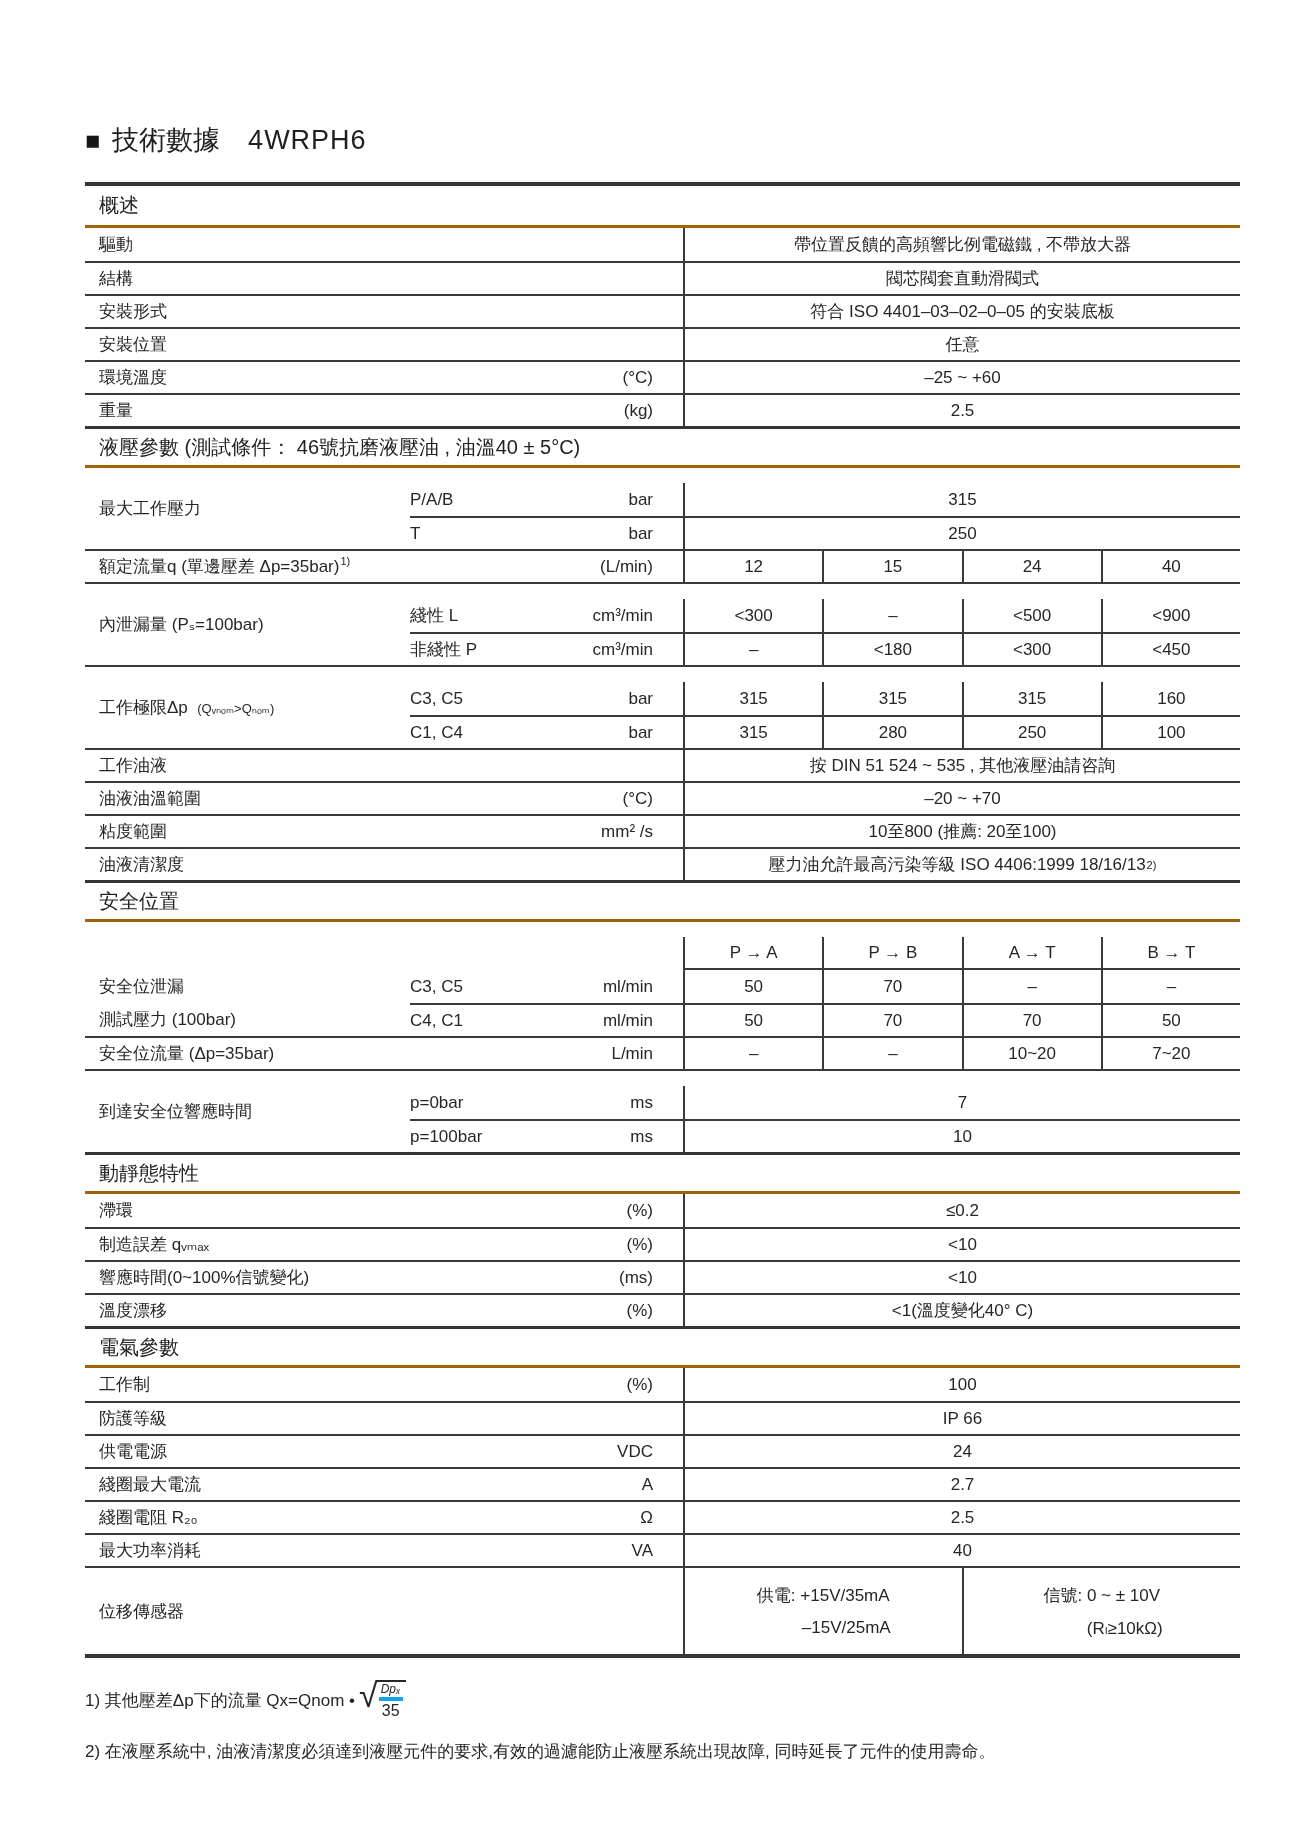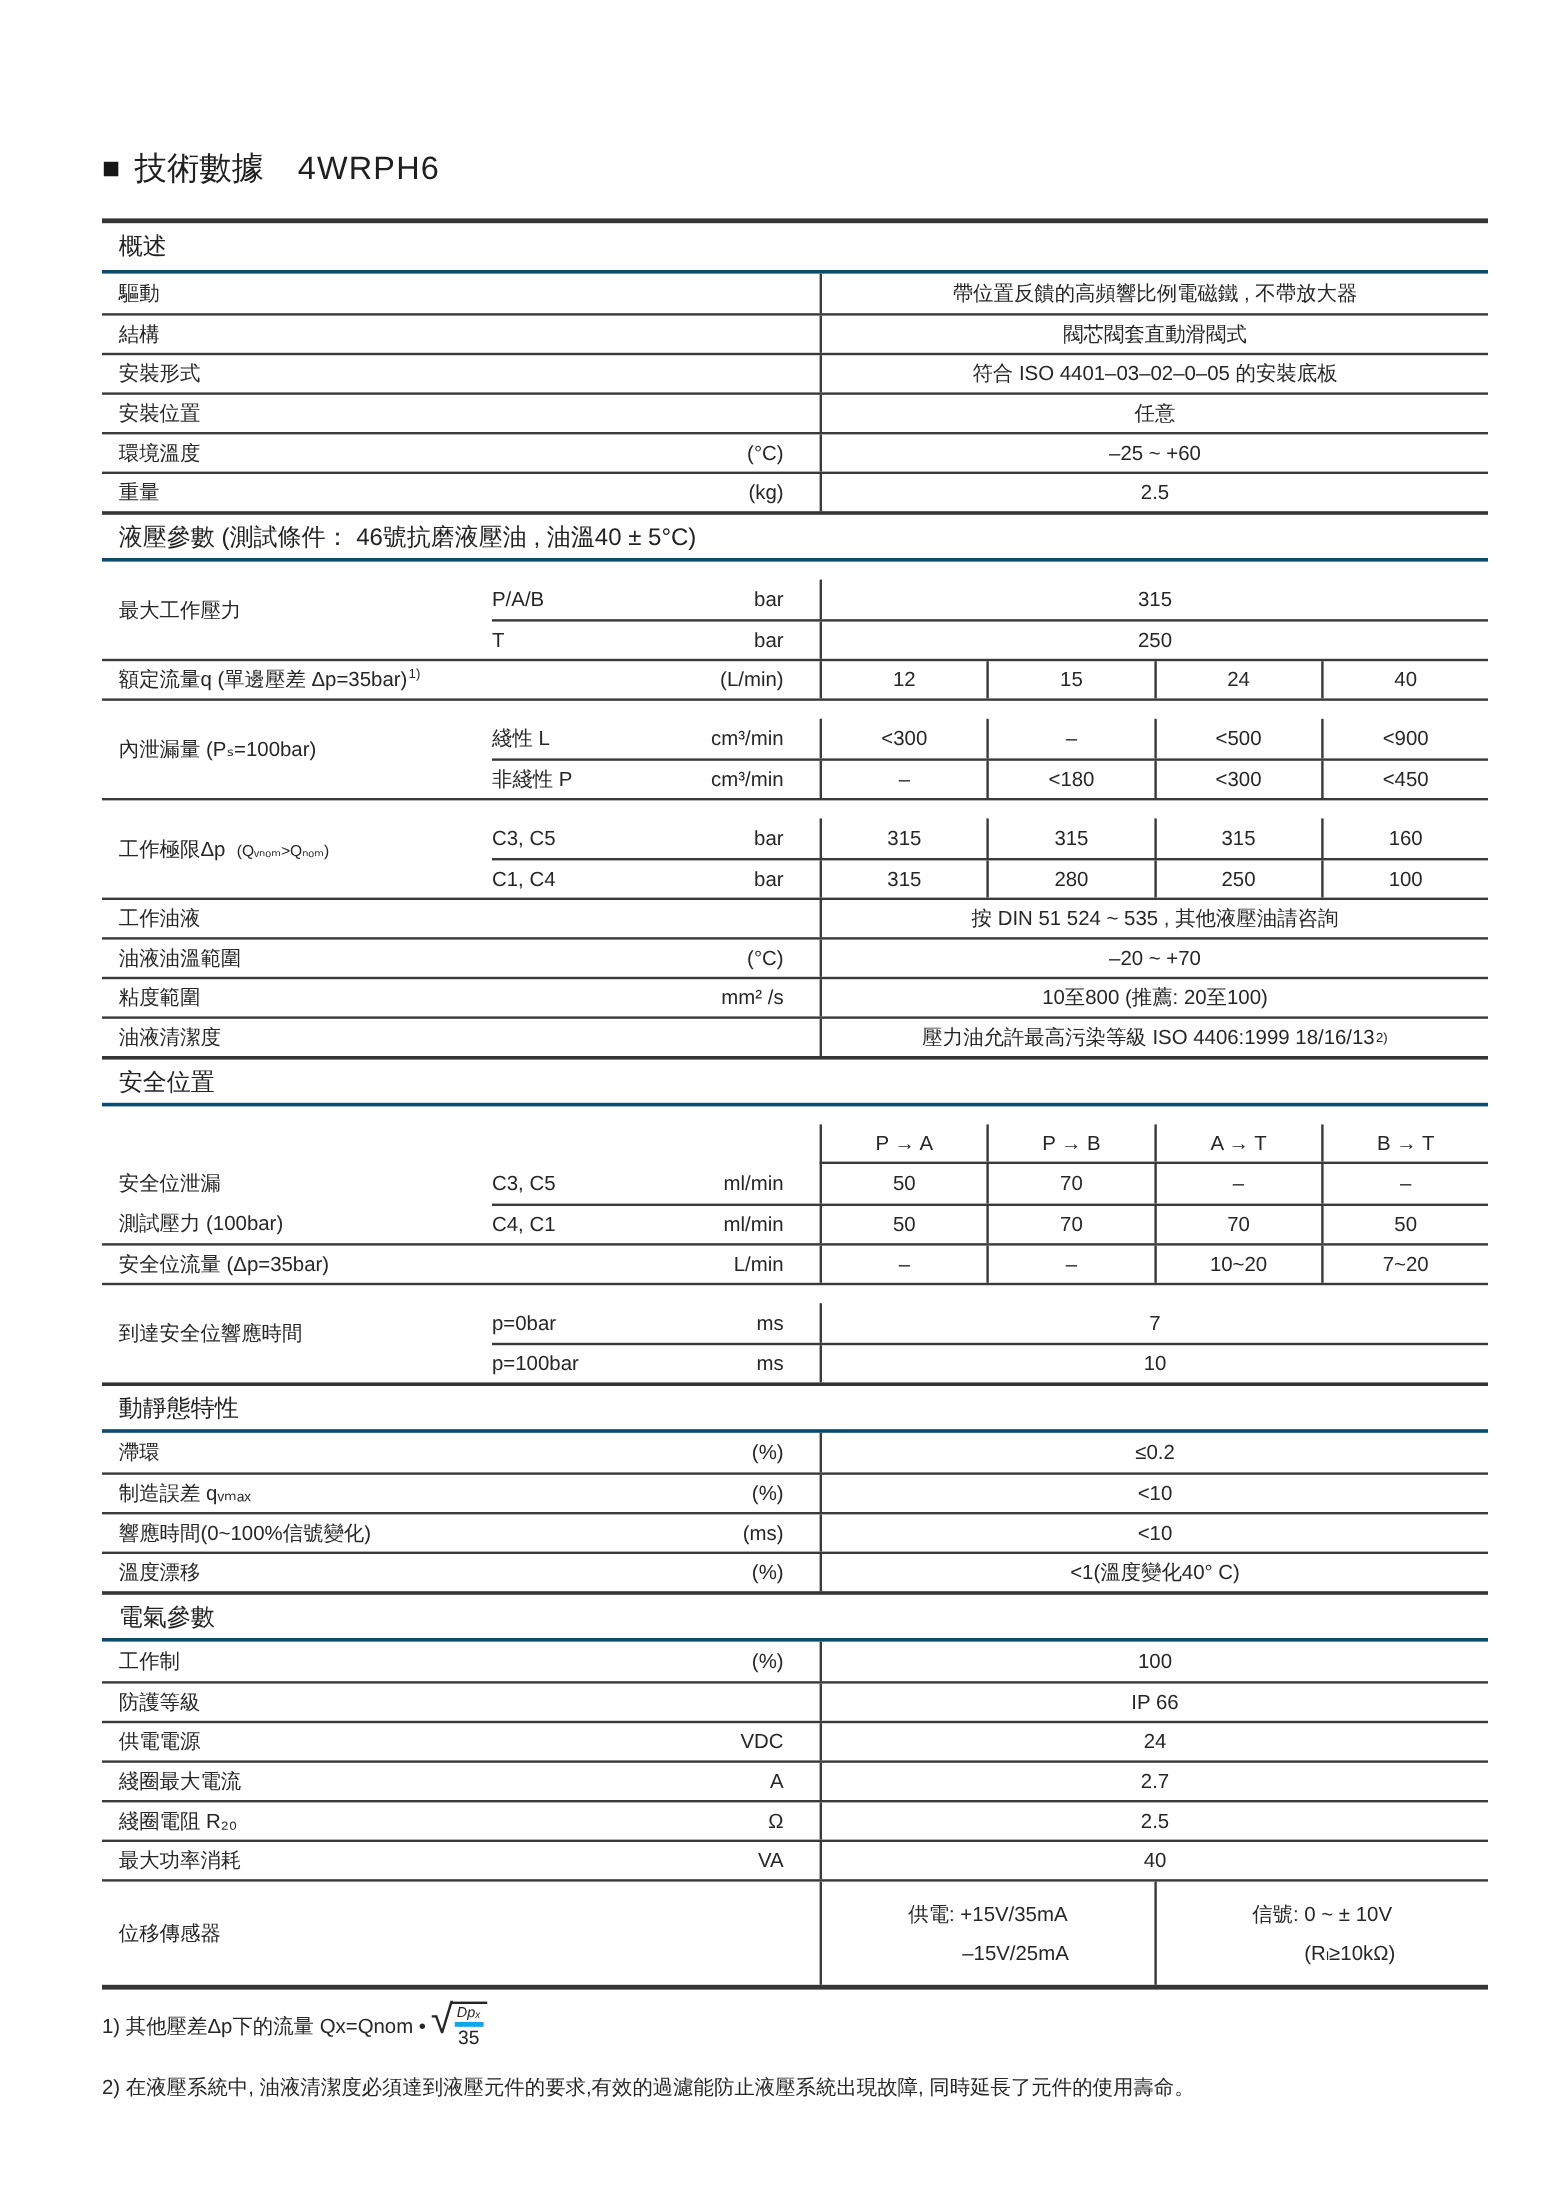--- a/index.html
+++ b/index.html
@@ -29,21 +29,21 @@
     width: 1155px;
     border-top: 4px solid #353535;
     border-bottom: 4px solid #353535;
   }
   .band {
     min-height: 42px;
     display: flex; align-items: center;
     padding-left: 14px;
     font-size: 20px; color: #222;
     border-top: 3px solid #353535;
-    border-bottom: 3px solid #0c4a6e;
+    border-bottom: 3px solid #a16207;
   }
   .band:first-child { border-top: none; }
   .band + .row, .band + .grp { border-top: none; }
 
   .row { display: flex; align-items: stretch; min-height: 33px; border-top: 2px solid #3a3a3a; }
   .grp { display: flex; align-items: stretch; border-top: 2px solid #3a3a3a; }
 
   .left { width: 598px; position: relative; display: flex; align-items: center; }
   .lab  { padding-left: 14px; white-space: nowrap; }
   .sub  { position: absolute; left: 325px; white-space: nowrap; }
@@ -68,21 +68,21 @@
 
   .note { font-size: 13px; }
   .sup { font-size: 11px; vertical-align: super; margin-left: 1px; }
 
   
   .sensor { min-height: 88px; }
   .vcol { flex-direction: column; justify-content: center; gap: 11px; }
   .shift { padding-left: 46px; }
 
   
-  .footnotes { margin-top: 4px; }
+  .footnotes { margin-top: 16px; }
   .fn1 { display: flex; align-items: center; min-height: 52px; }
   .fnmath { display: inline-flex; align-items: flex-start; margin-left: 4px; }
   .radical { font-size: 34px; line-height: 0.9; font-weight: 400; margin-right: -2px; }
   .frac { display: inline-flex; flex-direction: column; align-items: center; border-top: 2px solid #262626; padding: 0 3px; }
   .frac .num { font-size: 12px; font-style: italic; border-bottom: 4px solid #0ea5e9; padding: 0 2px 1px; }
   .frac .den { font-size: 16px; padding-top: 1px; }
   .fn2 { margin-top: 14px; font-size: 17px; }
 </style>
 </head>
 <body>

